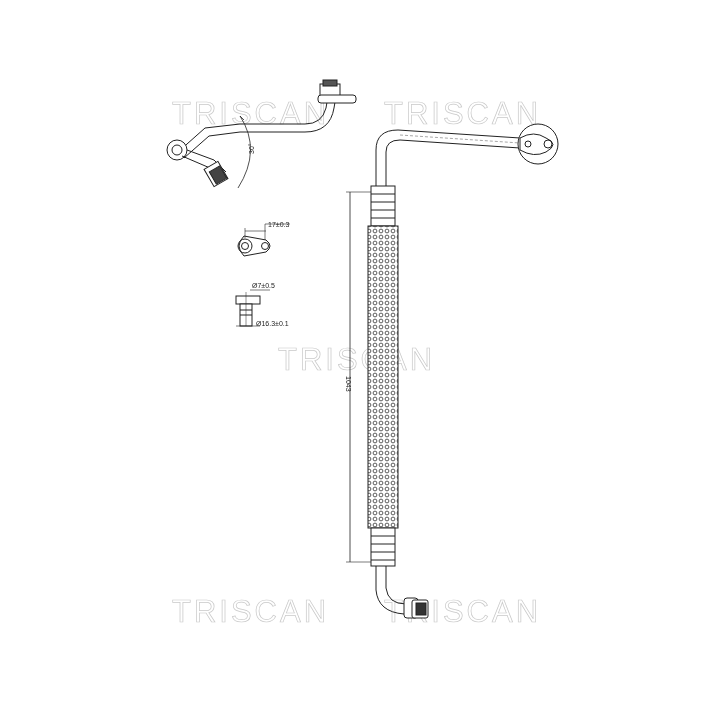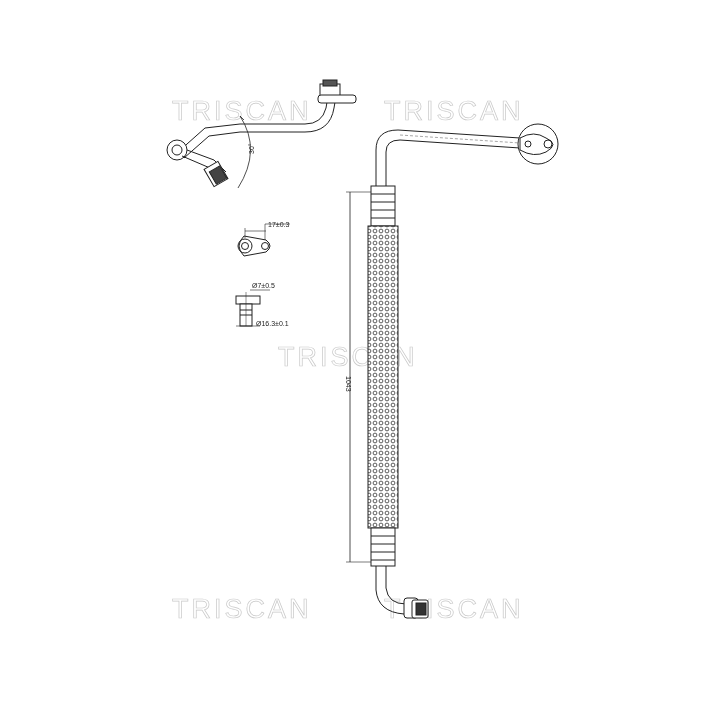--- a/index.html
+++ b/index.html
@@ -1,17 +1,17 @@
 <!DOCTYPE html>
 <html><head>
 <meta charset="utf-8">
 <style>
   html, body { margin:0; padding:0; background:#ffffff; }
   body { width:720px; height:720px; position:relative; overflow:hidden; font-family:"Liberation Sans", sans-serif; }
-  .wm { position:absolute; font-family:"Liberation Sans", sans-serif; font-size:27px; letter-spacing:3px; color:transparent; -webkit-text-stroke:0.7px #c9c9c9; font-weight:400; }
+  .wm { position:absolute; font-family:"Liberation Sans", sans-serif; font-size:31px; letter-spacing:3px; color:transparent; -webkit-text-stroke:0.7px #c9c9c9; font-weight:400; }
   svg { position:absolute; left:0; top:0; }
   .dimtxt { font-family:"Liberation Sans", sans-serif; font-size:7px; fill:#222; }
 </style>
 </head>
 <body>
 
 <div class="wm" style="left:172px; top:96px;">TRISCAN</div>
 <div class="wm" style="left:384px; top:96px;">TRISCAN</div>
 <div class="wm" style="left:278px; top:342px;">TRISCAN</div>
 <div class="wm" style="left:172px; top:594px;">TRISCAN</div>

